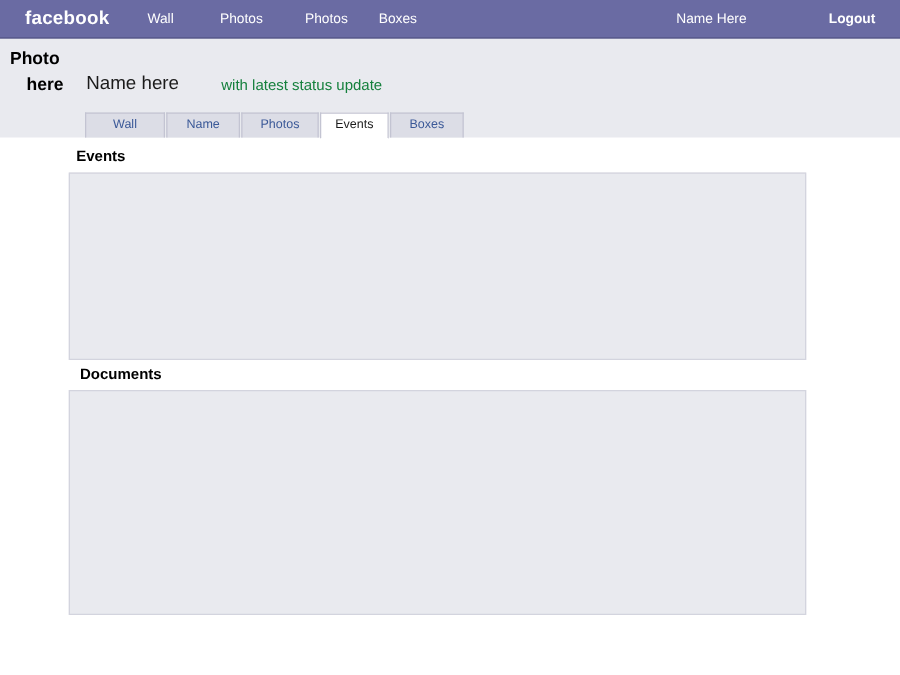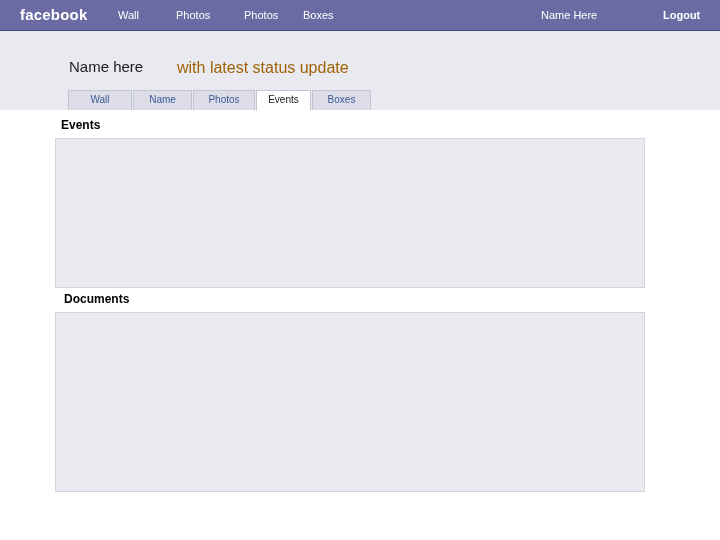--- a/index.html
+++ b/index.html
@@ -89,22 +89,22 @@
     top: 27px;
     color: #1b1b1b;
     font-size: 15px;
     line-height: 18px;
     white-space: nowrap;
   }
   #profile-status {
     position: absolute;
     left: 177px;
     top: 29px;
-    color: #a16207;
-    font-size: 16px;
+    color: #15803d;
+    font-size: 12px;
     line-height: 16px;
     white-space: nowrap;
   }
 
   
   #tabstrip {
     position: absolute;
     left: 0;
     top: 90px;
     width: 720px;
@@ -167,20 +167,24 @@
     <div class="topnav-item" id="topnav-photos" style="left: 176px;">Photos</div>
     <div class="topnav-item" id="topnav-flair" style="left: 244px;">Photos</div>
     <div class="topnav-item" id="topnav-boxes" style="left: 303px;">Boxes</div>
 
     <div class="topnav-item" id="topnav-account-name" style="left: 541px;">Name Here</div>
     <div class="topnav-item" id="topnav-logout" style="left: 663px; font-weight: bold;">Logout</div>
   </div>
 
   <div id="banner">
 
+    <div id="photo-placeholder">
+      <span id="photo-line-1">Photo</span>
+      <span id="photo-line-2">here</span>
+    </div>
 
     <div id="profile-name">Name here</div>
 
     <div id="profile-status">with latest status update</div>
   </div>
 
   <div id="tabstrip">
     <div class="ptab" id="ptab-0" style="left: 68px; width: 64px;">Wall</div>
     <div class="ptab" id="ptab-1" style="left: 133px; width: 59px;">Name</div>
     <div class="ptab" id="ptab-2" style="left: 193px; width: 62px;">Photos</div>

